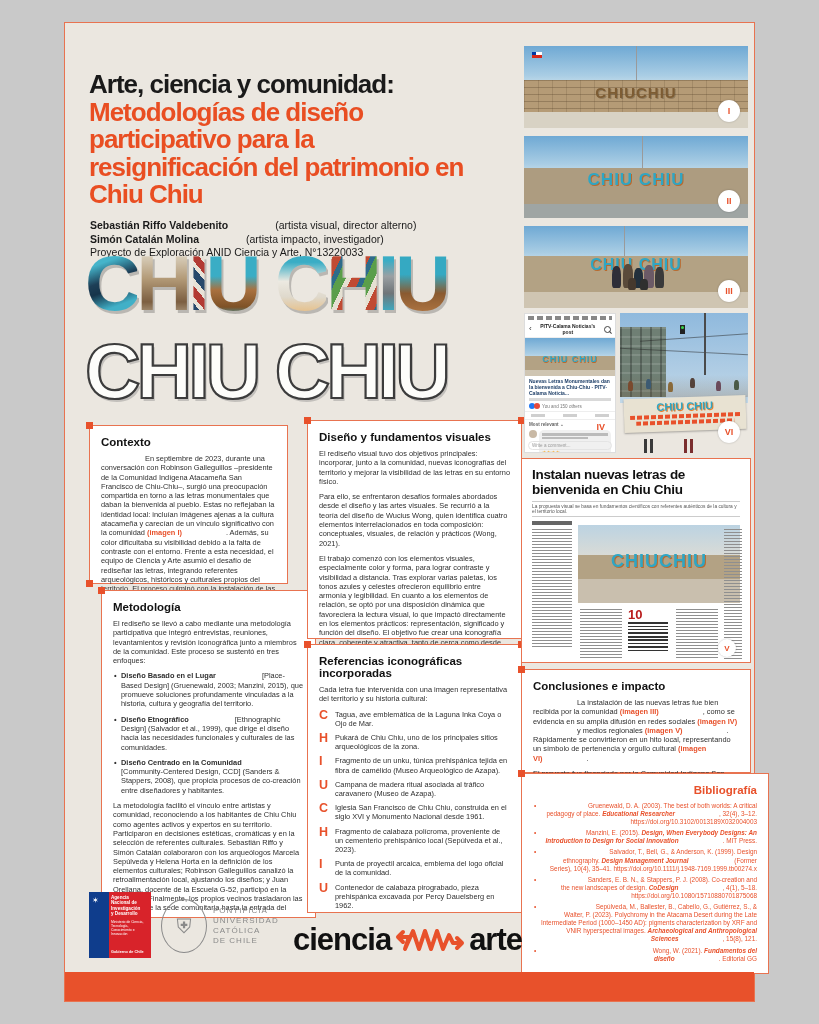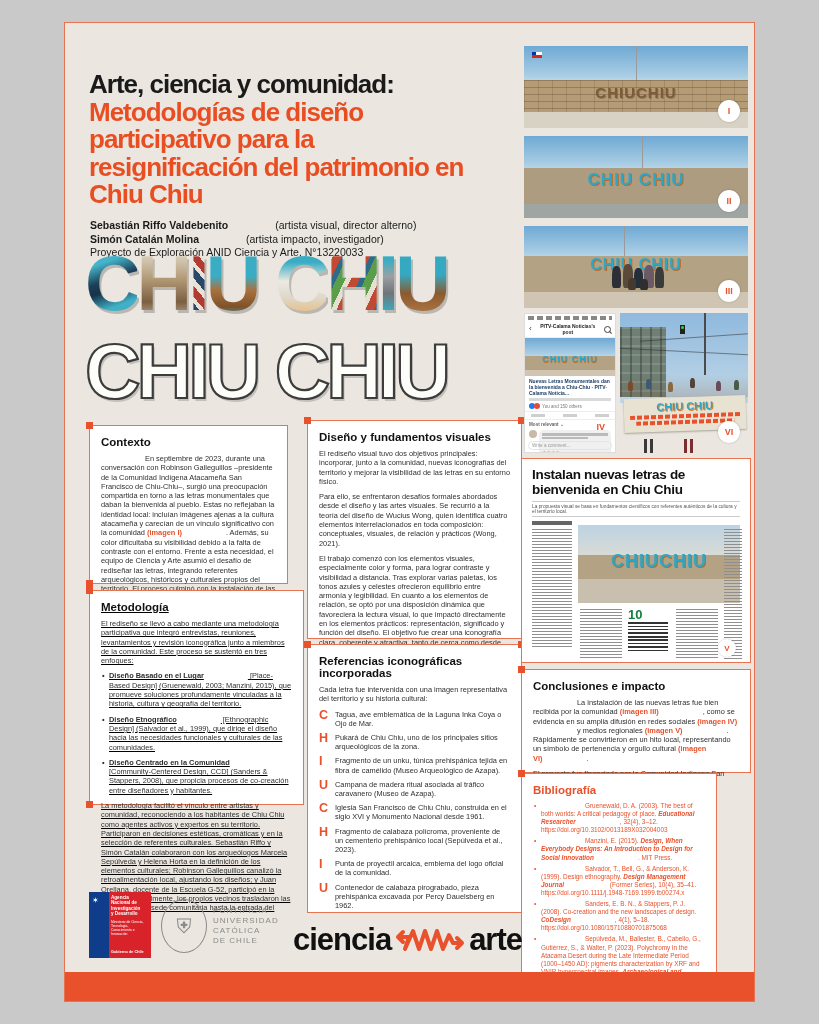--- a/index.html
+++ b/index.html
@@ -105,21 +105,21 @@
 
   
   .news{padding:10px 12px;box-sizing:border-box;}
   .news-headline{font-size:13.5px;line-height:14.5px;font-weight:bold;color:#111;letter-spacing:-.3px;margin:0 0 4px 0;}
   .news-sub{font-size:4.8px;color:#555;border-top:1px solid #ccc;border-bottom:1px solid #ccc;padding:2px 0;margin-bottom:4px;}
   .news-body{position:relative;height:138px;}
   .news-photo{position:absolute;left:46px;top:4px;right:0;height:78px;overflow:hidden;}
   .fake{background:repeating-linear-gradient(180deg,#8f8f8f 0 1px,transparent 1px 3px);}
   .fake-col{position:absolute;width:42px;}
   .news-byline{position:absolute;left:0;top:0;width:40px;height:4px;background:#666;}
-  .stat{position:absolute;font-weight:bold;color:#15803d;font-size:13px;line-height:12px;}
+  .stat{position:absolute;font-weight:bold;color:#b91c1c;font-size:13px;line-height:12px;}
   .statsub{background:repeating-linear-gradient(180deg,#333 0 1.5px,transparent 1.5px 3.5px);}
   .vbadge{right:4px;bottom:2px;}
 
   
   .anid{position:absolute;left:24px;top:869px;width:62px;height:66px;display:flex;}
   .anid .blue{width:20px;background:#0f3d8c;position:relative;}
   .anid .blue .star{position:absolute;left:3px;top:4px;color:#fff;font-size:8px;}
   .anid .red{flex:1;background:#d8232a;color:#fff;padding:3px 2px;font-size:4.6px;line-height:5.4px;font-weight:bold;}
   .anid .red .min{font-size:3.4px;line-height:4px;margin-top:3px;font-weight:normal;}
   .anid .red .gov{position:absolute;bottom:3px;font-size:3.8px;}
@@ -152,21 +152,21 @@
   <div class="letters-row letters-colored"><span class="cl1">C</span><span class="cl2">H</span><span class="cl3">I</span><span class="cl4">U</span><span> </span><span class="cl5">C</span><span class="cl6">H</span><span class="cl7">I</span><span class="cl8">U</span></div>
   <div class="letters-row letters-outline"><span>C</span><span>H</span><span>I</span><span>U</span><span> </span><span>C</span><span>H</span><span>I</span><span>U</span></div>
 
   <div class="panel" style="left:24px;top:402px;width:199px;height:159px;">
     <div class="sq tl"></div>
       <div class="sq bl"></div>
     <h2>Contexto</h2>
     <div class="body-txt"><span class="seg-p">En septiembre de 2023, durante una conversación con Robinson Galleguillos –presidente de la Comunidad Indígena Atacameña San Francisco de Chiu-Chiu–, surgió una preocupación compartida en torno a las letras monumentales que daban la bienvenida al pueblo. Estas no reflejaban la identidad local: incluían imágenes ajenas a la cultura atacameña y carecían de un vínculo significativo con la comunidad </span><span class="seg-o">(imagen I)</span><span class="seg-p">. Además, su color dificultaba su visibilidad debido a la falta de contraste con el entorno. Frente a esta necesidad, el equipo de Ciencia y Arte asumió el desafío de rediseñar las letras, integrando referentes arqueológicos, históricos y culturales propios del territorio. El proceso culminó con la instalación de las nuevas letras en diciembre del mismo año </span><span class="seg-o">(imagen II)</span><span class="seg-p">.</span></div>
   </div>
 
-  <div class="panel" style="left:24px;top:567px;width:215px;height:215px;text-decoration:underline;">
+  <div class="panel" style="left:36px;top:567px;width:215px;height:328px;">
     <div class="sq tl"></div>
       <div class="sq bl"></div>
     <h2>Metodología</h2>
     <div class="body-txt">
       <p>El rediseño se llevó a cabo mediante una metodología participativa que integró entrevistas, reuniones, levantamientos y revisión iconográfica junto a miembros de la comunidad. Este proceso se sustentó en tres enfoques:</p>
       <div class="bullet"><span class="seg-b">Diseño Basado en el Lugar</span><span class="seg-p"> [Place-Based Design] (Gruenewald, 2003; Manzini, 2015), que promueve soluciones profundamente vinculadas a la historia, cultura y geografía del territorio.</span></div>
       <div class="bullet"><span class="seg-b">Diseño Etnográfico</span><span class="seg-p"> [Ethnographic Design] (Salvador et al., 1999), que dirige el diseño hacia las necesidades funcionales y culturales de las comunidades.</span></div>
       <div class="bullet"><span class="seg-b">Diseño Centrado en la Comunidad</span><span class="seg-p"> [Community-Centered Design, CCD] (Sanders &amp; Stappers, 2008), que propicia procesos de co-creación entre diseñadores y habitantes.</span></div>
       <p>La metodología facilitó el vínculo entre artistas y comunidad, reconociendo a los habitantes de Chiu Chiu como agentes activos y expertos en su territorio. Participaron en decisiones estéticas, cromáticas y en la selección de referentes culturales. Sebastián Riffo y Simón Catalán colaboraron con los arqueólogos Marcela Sepúlveda y Helena Horta en la definición de los elementos culturales; Robinson Galleguillos canalizó la retroalimentación local, ajustando los diseños; y Juan Orellana, docente de la Escuela G-52, participó en la ejecución. Finalmente, los propios vecinos trasladaron las letras desde la sede comunitaria hasta la entrada del pueblo.</p>
     </div>
@@ -347,21 +347,21 @@
 
   <div class="panel" style="left:456px;top:646px;width:230px;height:104px;">
     <div class="sq tl"></div>
     <h2>Conclusiones e impacto</h2>
     <div class="body-txt">
       <p><span class="seg-p">La instalación de las nuevas letras fue bien recibida por la comunidad </span><span class="seg-o">(imagen III)</span><span class="seg-p">, como se evidencia en su amplia difusión en redes sociales </span><span class="seg-o">(imagen IV)</span><span class="seg-p"> y medios regionales </span><span class="seg-o">(imagen V)</span><span class="seg-p">. Rápidamente se convirtieron en un hito local, representando un símbolo de pertenencia y orgullo cultural </span><span class="seg-o">(imagen VI)</span><span class="seg-p">.</span></p>
       <p>El proyecto fue financiado por la Comunidad Indígena San Francisco de Chiu Chiu y el Fondo de Proyectos de Exploración 2022 de ANID.</p>
     </div>
   </div>
 
-  <div class="panel" style="left:456px;top:750px;width:196px;height:201px;">
+  <div class="panel" style="left:456px;top:750px;width:248px;height:201px;text-align:right;">
     <div class="sq tl"></div>
     <h2 class="orange">Bibliografía</h2>
     <div class="bib-item"><span class="seg-p">Gruenewald, D. A. (2003). The best of both worlds: A critical pedagogy of place. </span><span class="seg-bi">Educational Researcher</span><span class="seg-p">, 32(4), 3–12. https://doi.org/10.3102/0013189X032004003</span></div>
     <div class="bib-item"><span class="seg-p">Manzini, E. (2015). </span><span class="seg-bi">Design, When Everybody Designs: An Introduction to Design for Social Innovation</span><span class="seg-p">. MIT Press.</span></div>
     <div class="bib-item"><span class="seg-p">Salvador, T., Bell, G., &amp; Anderson, K. (1999). Design ethnography. </span><span class="seg-bi">Design Management Journal</span><span class="seg-p"> (Former Series), 10(4), 35–41. https://doi.org/10.1111/j.1948-7169.1999.tb00274.x</span></div>
     <div class="bib-item"><span class="seg-p">Sanders, E. B. N., &amp; Stappers, P. J. (2008). Co-creation and the new landscapes of design. </span><span class="seg-bi">CoDesign</span><span class="seg-p">, 4(1), 5–18. https://doi.org/10.1080/15710880701875068</span></div>
     <div class="bib-item"><span class="seg-p">Sepúlveda, M., Ballester, B., Cabello, G., Gutiérrez, S., &amp; Walter, P. (2023). Polychromy in the Atacama Desert during the Late Intermediate Period (1000–1450 AD): pigments characterization by XRF and VNIR hyperspectral images. </span><span class="seg-bi">Archaeological and Anthropological Sciences</span><span class="seg-p">, 15(8), 121.</span></div>
     <div class="bib-item"><span class="seg-p">Wong, W. (2021). </span><span class="seg-bi">Fundamentos del diseño</span><span class="seg-p">. Editorial GG</span></div>
   </div>
 

